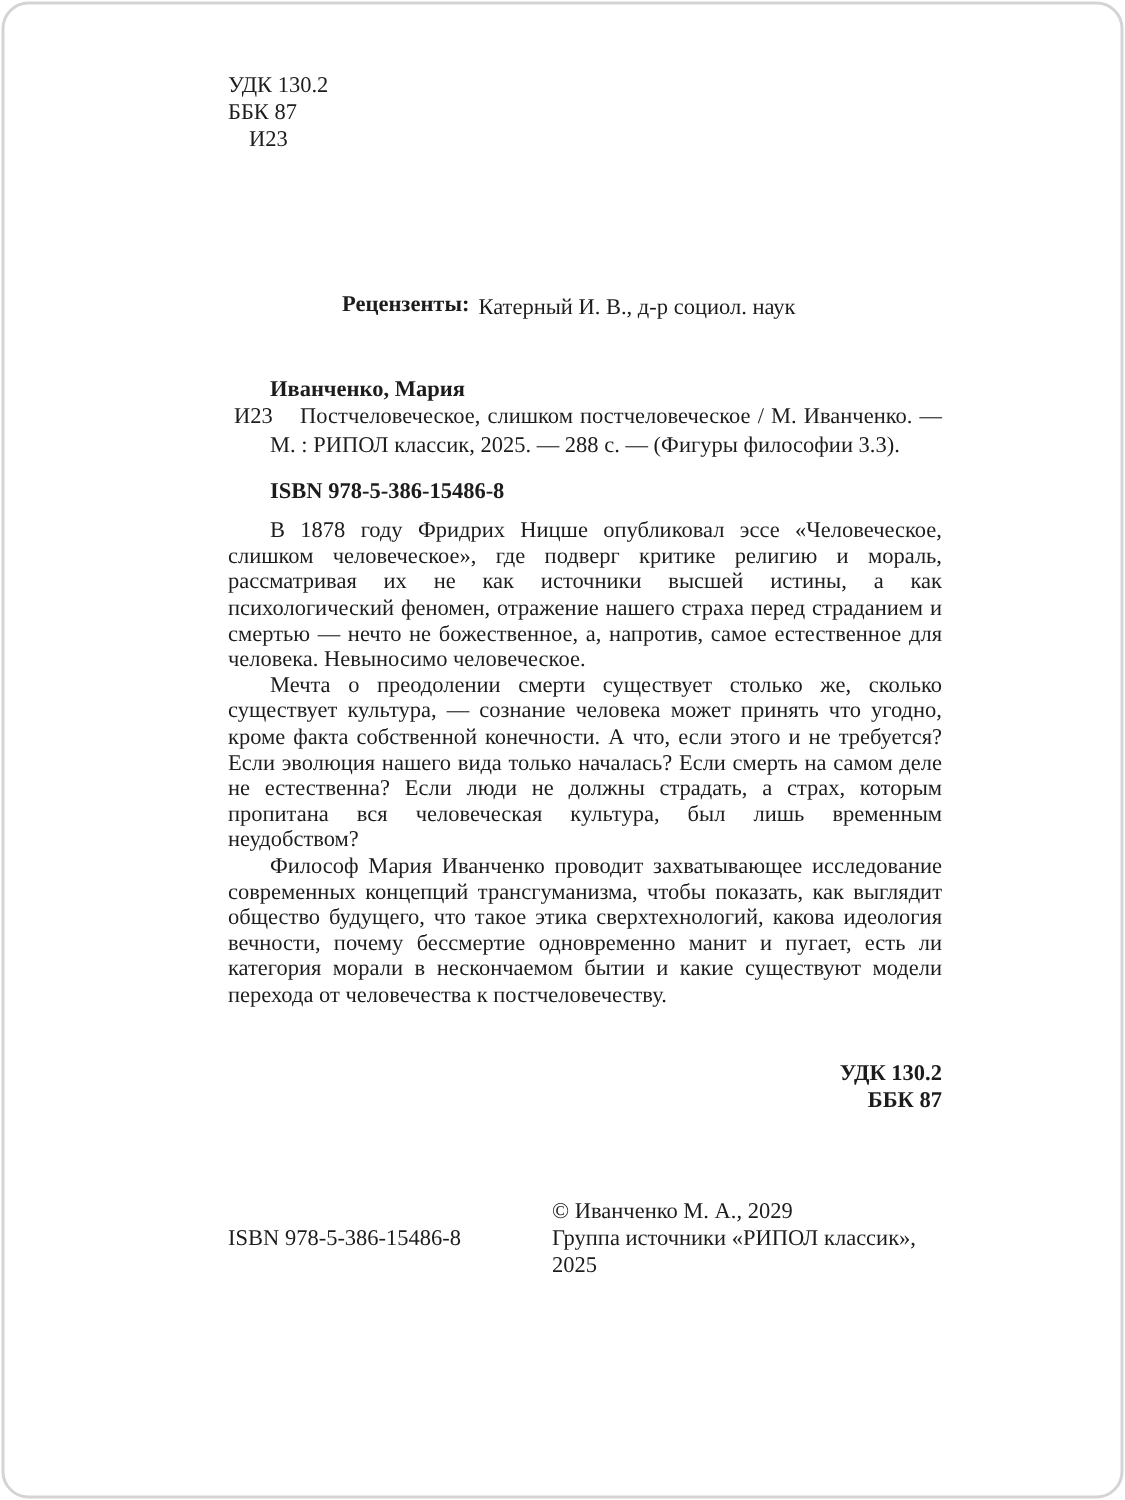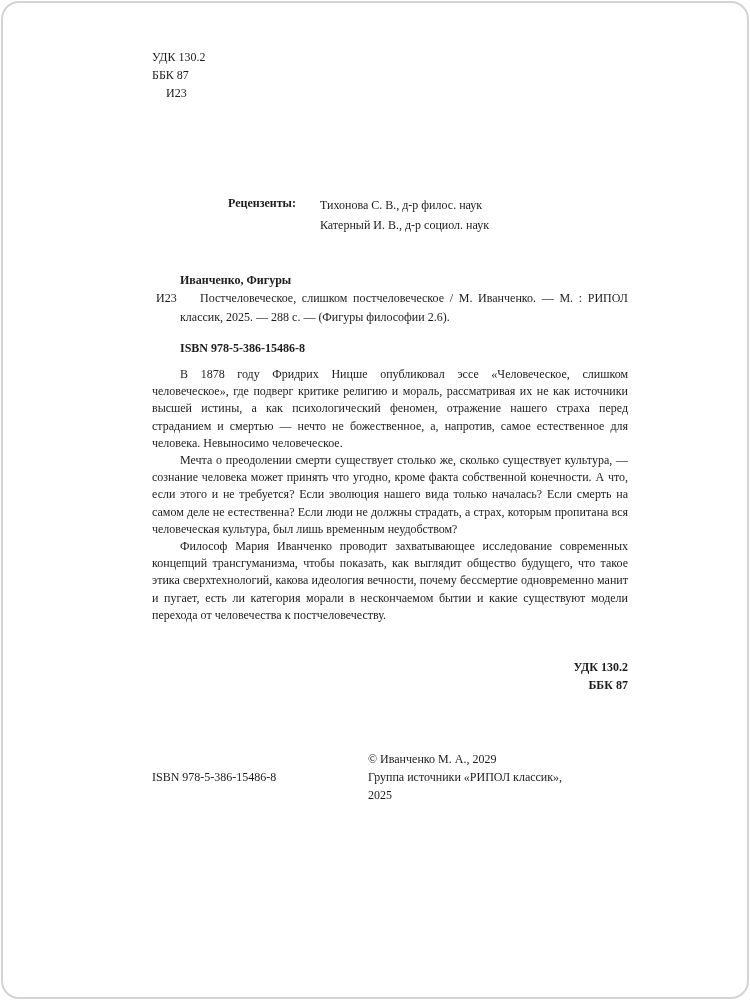--- a/index.html
+++ b/index.html
@@ -20,32 +20,32 @@
     inset: 1px;
     border: 2px solid #d4d4d4;
     border-radius: 18px;
     pointer-events: none;
   }
   .page {
     position: absolute;
     top: 48px;
     left: 152px;
     width: 476px;
-    font-size: 12px;
+    font-size: 15px;
     line-height: 17px;
     font-family: Liberation Serif, serif;
   }
   .class-block div { line-height: 18px; }
   .class-index { padding-left: 14px; }
 
   .reviewers {
     margin-top: 93px;
     padding-left: 76px;
     display: flex;
-    gap: 24px;
+    gap: 6px;
   }
   .reviewers .label { font-weight: bold; white-space: nowrap; }
   .reviewers .names div { line-height: 20px; }
 
   .author {
     margin-top: 36px;
     padding-left: 28px;
     font-weight: bold;
     line-height: 18px;
   }
@@ -112,30 +112,29 @@
 
   <div class="class-block">
     <div>УДК 130.2</div>
     <div>ББК 87</div>
     <div class="class-index">И23</div>
   </div>
 
   <div class="reviewers">
     <span class="label">Рецензенты:</span>
     <span class="names">
-      <div>Тихонова С. В., д-р филос. наук</div>
       <div>Катерный И. В., д-р социол. наук</div>
     </span>
   </div>
 
-  <div class="author">Иванченко, Фигуры</div>
+  <div class="author">Иванченко, Мария</div>
 
   <div class="bib-entry">
     <span class="bib-index">И23</span>
-    <p>Постчеловеческое, слишком постчеловеческое / М. Иванченко. — М. : РИПОЛ классик, 2025. — 288 с. — (Фигуры философии 2.6).</p>
+    <p>Постчеловеческое, слишком постчеловеческое / М. Иванченко. — М. : РИПОЛ классик, 2025. — 288 с. — (Фигуры философии 3.3).</p>
   </div>
 
   <div class="isbn-top">ISBN 978-5-386-15486-8</div>
 
   <div class="annotation">
     <p>В 1878 году Фридрих Ницше опубликовал эссе «Человеческое, слишком человеческое», где подверг критике религию и мораль, рассматривая их не как источники высшей истины, а как психологический феномен, отражение нашего страха перед страданием и смертью — нечто не божественное, а, напротив, самое естественное для человека. Невыносимо человеческое.</p>
     <p>Мечта о преодолении смерти существует столько же, сколько существует культура, — сознание человека может принять что угодно, кроме факта собственной конечности. А что, если этого и не требуется? Если эволюция нашего вида только началась? Если смерть на самом деле не естественна? Если люди не должны страдать, а страх, которым пропитана вся человеческая культура, был лишь временным неудобством?</p>
     <p>Философ Мария Иванченко проводит захватывающее исследование современных концепций трансгуманизма, чтобы показать, как выглядит общество будущего, что такое этика сверхтехнологий, какова идеология вечности, почему бессмертие одновременно манит и пугает, есть ли категория морали в нескончаемом бытии и какие существуют модели перехода от человечества к постчеловечеству.</p>
   </div>
 

